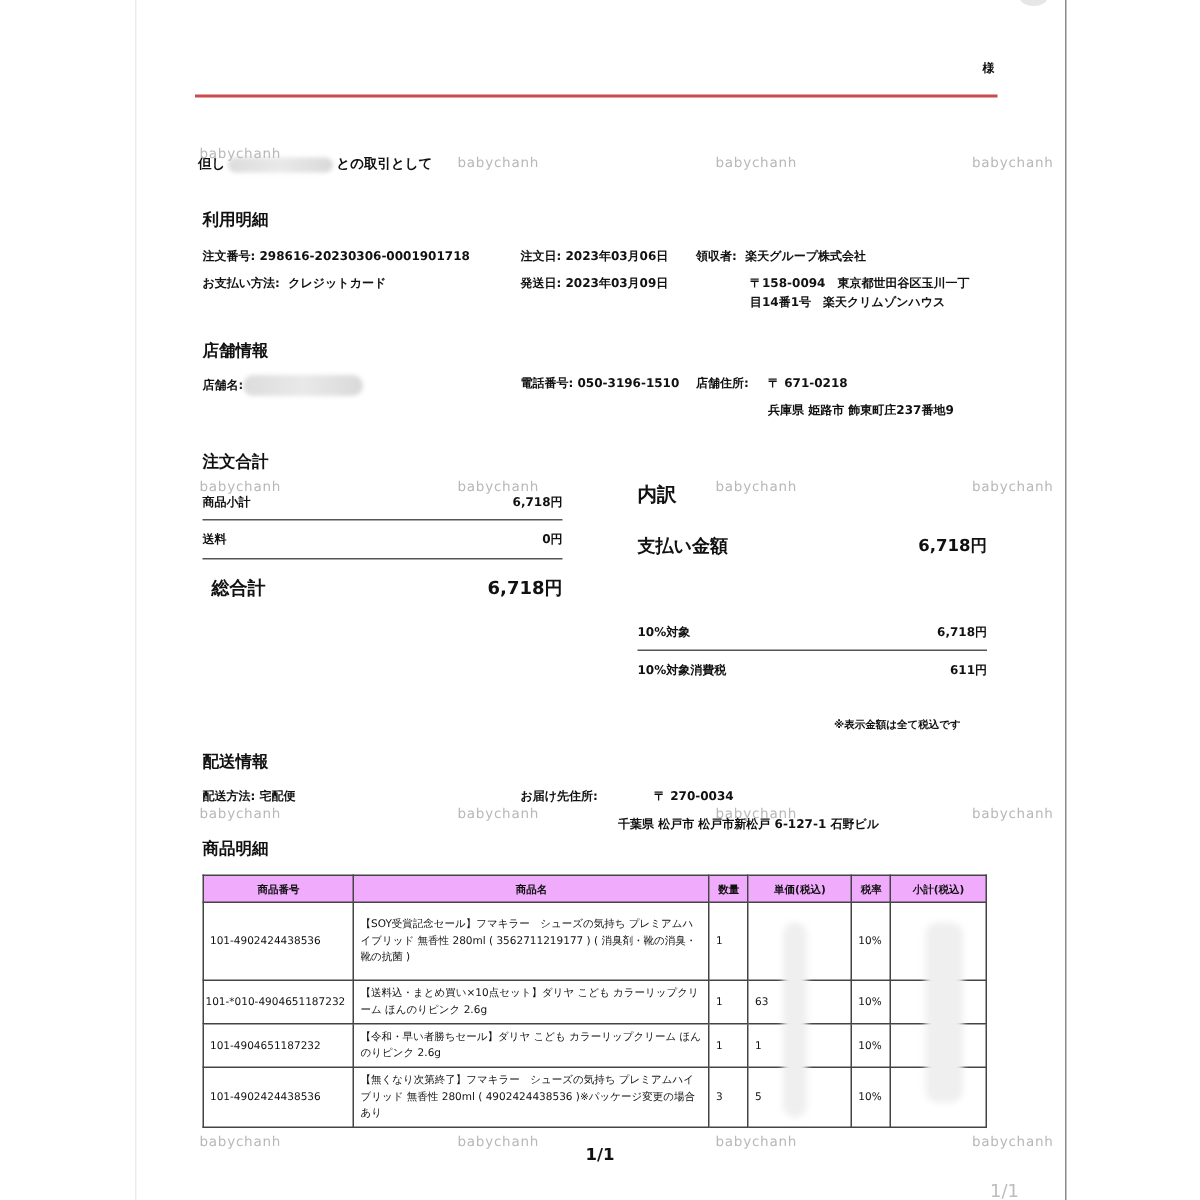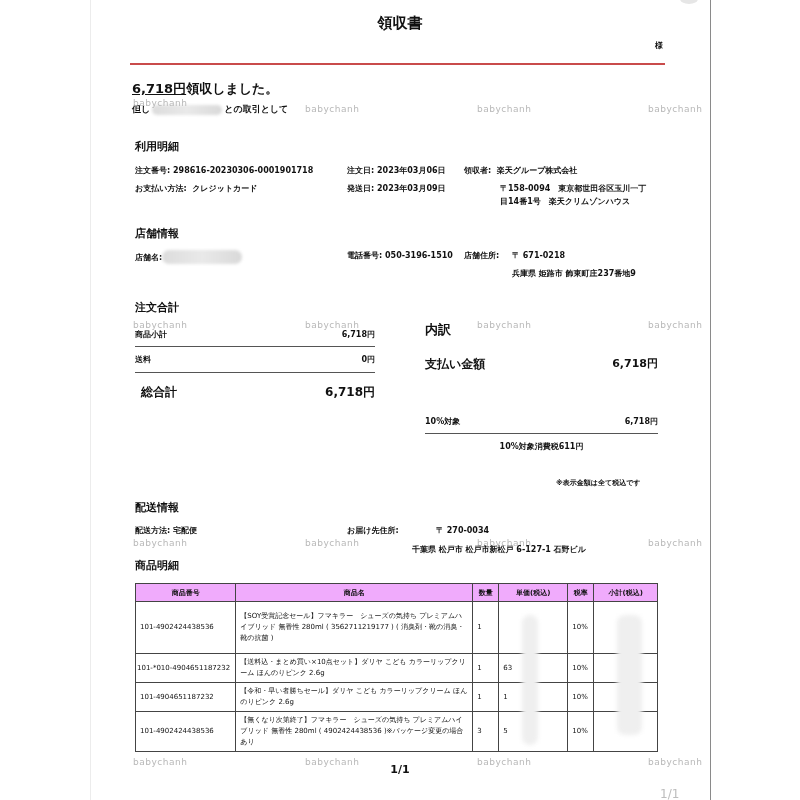--- a/index.html
+++ b/index.html
@@ -45,27 +45,23 @@
 </style>
 </head>
 <body>
 
 <div class="page-edge-left"></div>
 <div class="page-edge-right"></div>
 <div class="corner-smudge"></div>
 
 <div class="doc">
 
-  <div class="abs title">領収書</div>
   <div class="abs sama">様</div>
   <div class="red-rule"></div>
 
-  <div class="abs amount-line">
-    <span class="amt">6,718円</span><span>領収しました。</span>
-  </div>
   <div class="abs proviso">
     <span>但し</span><span class="blur" style="width:70px;height:10px;margin:0 2px;"></span><span>との取引として</span>
   </div>
 
   <span class="wm" style="left:133px;top:98px;">babychanh</span>
   <span class="wm" style="left:305px;top:104px;">babychanh</span>
   <span class="wm" style="left:477px;top:104px;">babychanh</span>
   <span class="wm" style="left:648px;top:104px;">babychanh</span>
   <span class="wm" style="left:133px;top:320px;">babychanh</span>
   <span class="wm" style="left:305px;top:320px;">babychanh</span>
@@ -132,21 +128,21 @@
   <div class="br-box" style="top:356px;">
     <div class="br-row" style="top:0;font-size:12px;font-weight:bold;">
       <span>支払い金額</span>
       <span style="font-size:11px;">6,718円</span>
     </div>
     <div class="br-row sm" style="top:60px;">
       <span>10%対象</span>
       <span>6,718円</span>
     </div>
     <div class="tot-rule" style="top:77px;width:233px;"></div>
-    <div class="br-row sm" style="top:85px;justify-content:center;">
+    <div class="br-row sm" style="top:85px;">
       <span>10%対象消費税</span>
       <span>611円</span>
     </div>
   </div>
   <div class="abs" style="left:556px;top:478px;font-size:7px;font-weight:bold;">※表示金額は全て税込です</div>
 
   <div class="abs sec-head" style="left:135px;top:500px;">配送情報</div>
   <div class="abs sm" style="left:135px;top:525px;">
     <span>配送方法:</span> <span>宅配便</span>
   </div>

